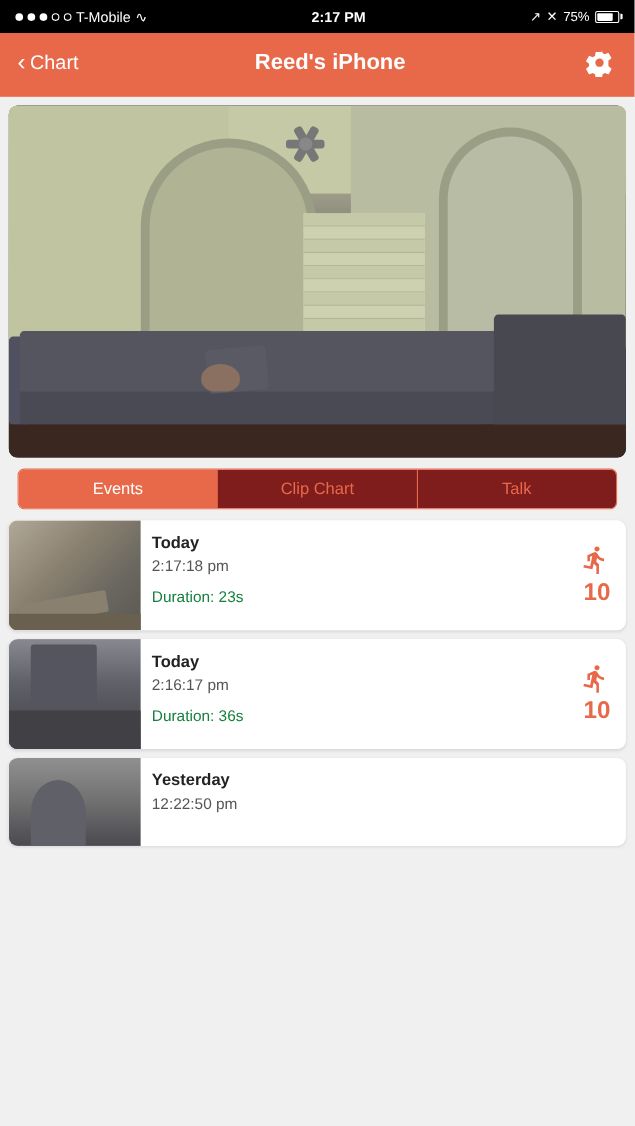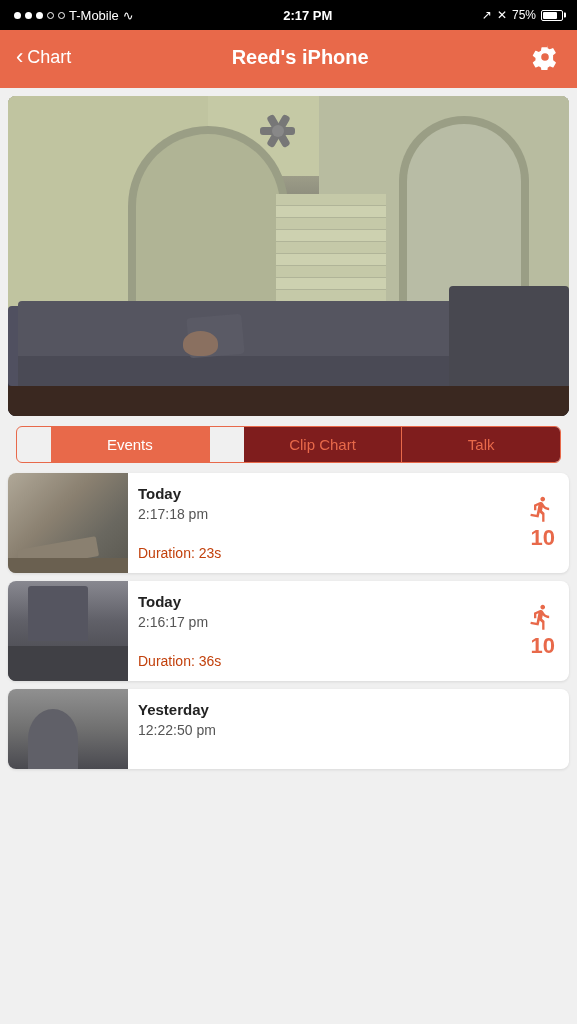--- a/index.html
+++ b/index.html
@@ -195,21 +195,21 @@
       font-size: 15px;
       font-weight: 500;
       cursor: pointer;
       color: #e8694a;
       background: #7f1d1d;
     }
     .tab.active {
       background: #e8694a;
       color: white;
     }
-    .tab:not(:last-child) { border-right: 1.5px solid #e8694a; margin-left: 34px; }
+    .tab:not(:last-child) { border-right: 1.5px solid #e8694a; }
 
     
     .events-list { padding: 0 8px; display: flex; flex-direction: column; gap: 8px; }
 
     .event-card {
       background: white;
       border-radius: 8px;
       display: flex;
       overflow: hidden;
       box-shadow: 0 1px 3px rgba(0,0,0,0.1);
@@ -234,21 +234,21 @@
     }
     .event-info {
       flex: 1;
       padding: 12px 10px;
       display: flex;
       flex-direction: column;
       gap: 4px;
     }
     .event-date { font-size: 15px; font-weight: 600; color: #222; }
     .event-time { font-size: 14px; color: #555; }
-    .event-duration { font-size: 14px; color: #c2410c; margin-top: 19px; }
+    .event-duration { font-size: 14px; color: #15803d; margin-top: 8px; }
     .event-badge {
       display: flex;
       flex-direction: column;
       align-items: flex-end;
       justify-content: center;
       padding: 10px 14px;
       gap: 2px;
     }
     .event-score { font-size: 22px; font-weight: 600; color: #e8694a; }
 

